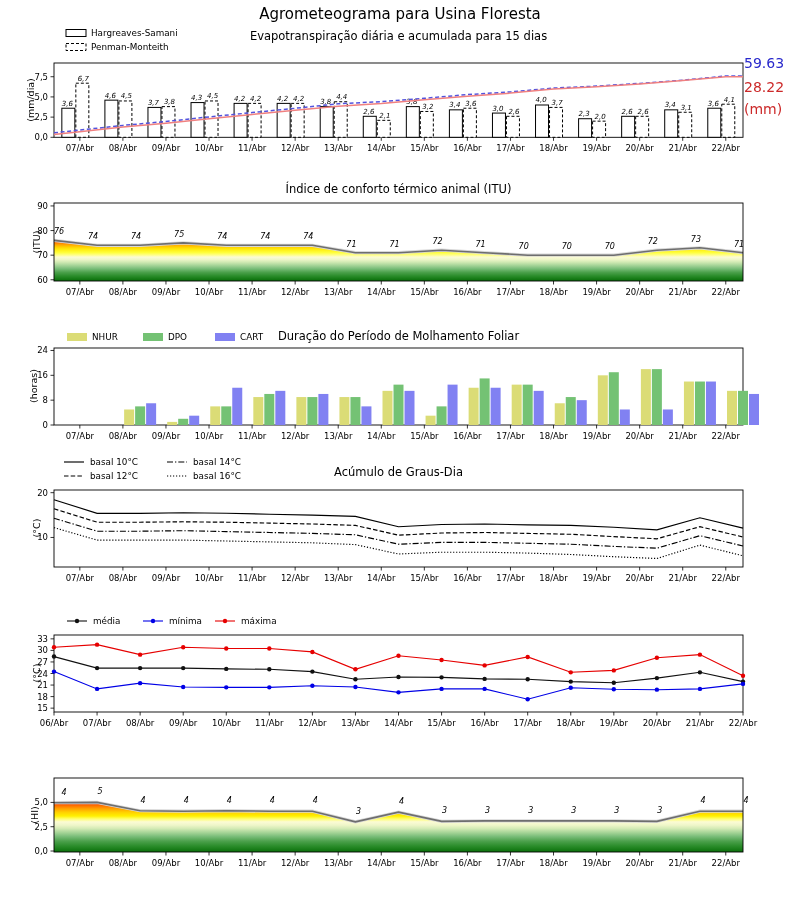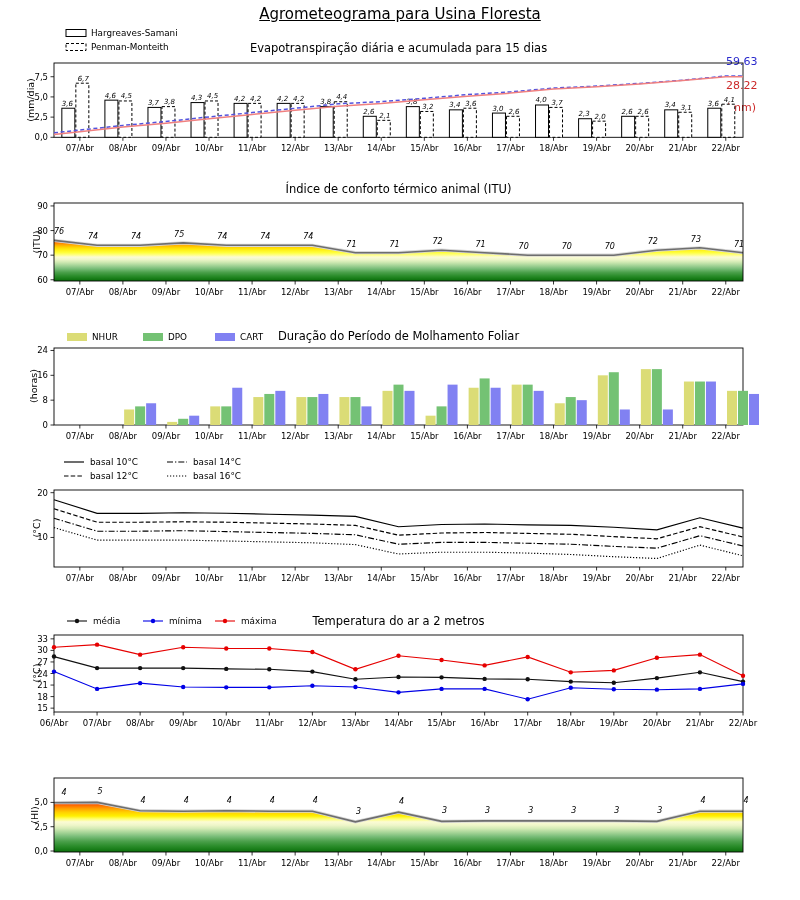--- a/index.html
+++ b/index.html
@@ -1,34 +1,34 @@
 <!DOCTYPE html>
 <html><head>
 <meta charset="utf-8">
 <style>
   html,body{margin:0;padding:0;background:#fff;}
   #fig{position:relative;width:800px;height:900px;background:#fff;
        font-family:"DejaVu Sans","Liberation Sans",sans-serif;color:#000;overflow:hidden;}
   #chart{position:absolute;left:0;top:0;}
-  .t-main{position:absolute;left:0;top:5px;width:800px;text-align:center;font-size:15px;text-decoration:underline;}
+  .t-main{position:absolute;left:0;top:5px;width:800px;text-align:center;font-size:15px;}
   .ptitle{position:absolute;left:54px;width:689px;text-align:center;font-size:11.5px;}
   .ylab{position:absolute;font-size:9.5px;transform:translate(-50%,-50%) rotate(-90deg);white-space:nowrap;}
-  .acc{position:absolute;left:726px;font-size:11px;}
+  .acc{position:absolute;left:744px;font-size:14px;}
   text{font-family:"DejaVu Sans","Liberation Sans",sans-serif;}
 </style>
 </head>
 <body>
 
 <div id="fig">
   <div class="t-main">Agrometeograma para Usina Floresta</div>
 
-  <div class="ptitle" style="top:41px">Evapotranspiração diária e acumulada para 15 dias</div>
+  <div class="ptitle" style="top:29px">Evapotranspiração diária e acumulada para 15 dias</div>
   <div class="ptitle" style="top:182px">Índice de conforto térmico animal (ITU)</div>
   <div class="ptitle" style="top:329px">Duração do Período de Molhamento Foliar</div>
-  <div class="ptitle" style="top:614px">Temperatura do ar a 2 metros</div>
+  <div class="ptitle" style="top:465px">Acúmulo de Graus-Dia</div>
 
   <div class="ylab" style="left:30px;top:100px">(mm/dia)</div>
   <div class="ylab" style="left:36px;top:242px">(ITU)</div>
   <div class="ylab" style="left:33px;top:386px">(horas)</div>
   <div class="ylab" style="left:36px;top:528px">(°C)</div>
   <div class="ylab" style="left:36px;top:673px">(°C)</div>
   <div class="ylab" style="left:34px;top:815px">(HI)</div>
 
   <div class="acc" style="top:55px;color:#2929cc">59.63</div>
   <div class="acc" style="top:79px;color:#cc2929">28.22</div>

